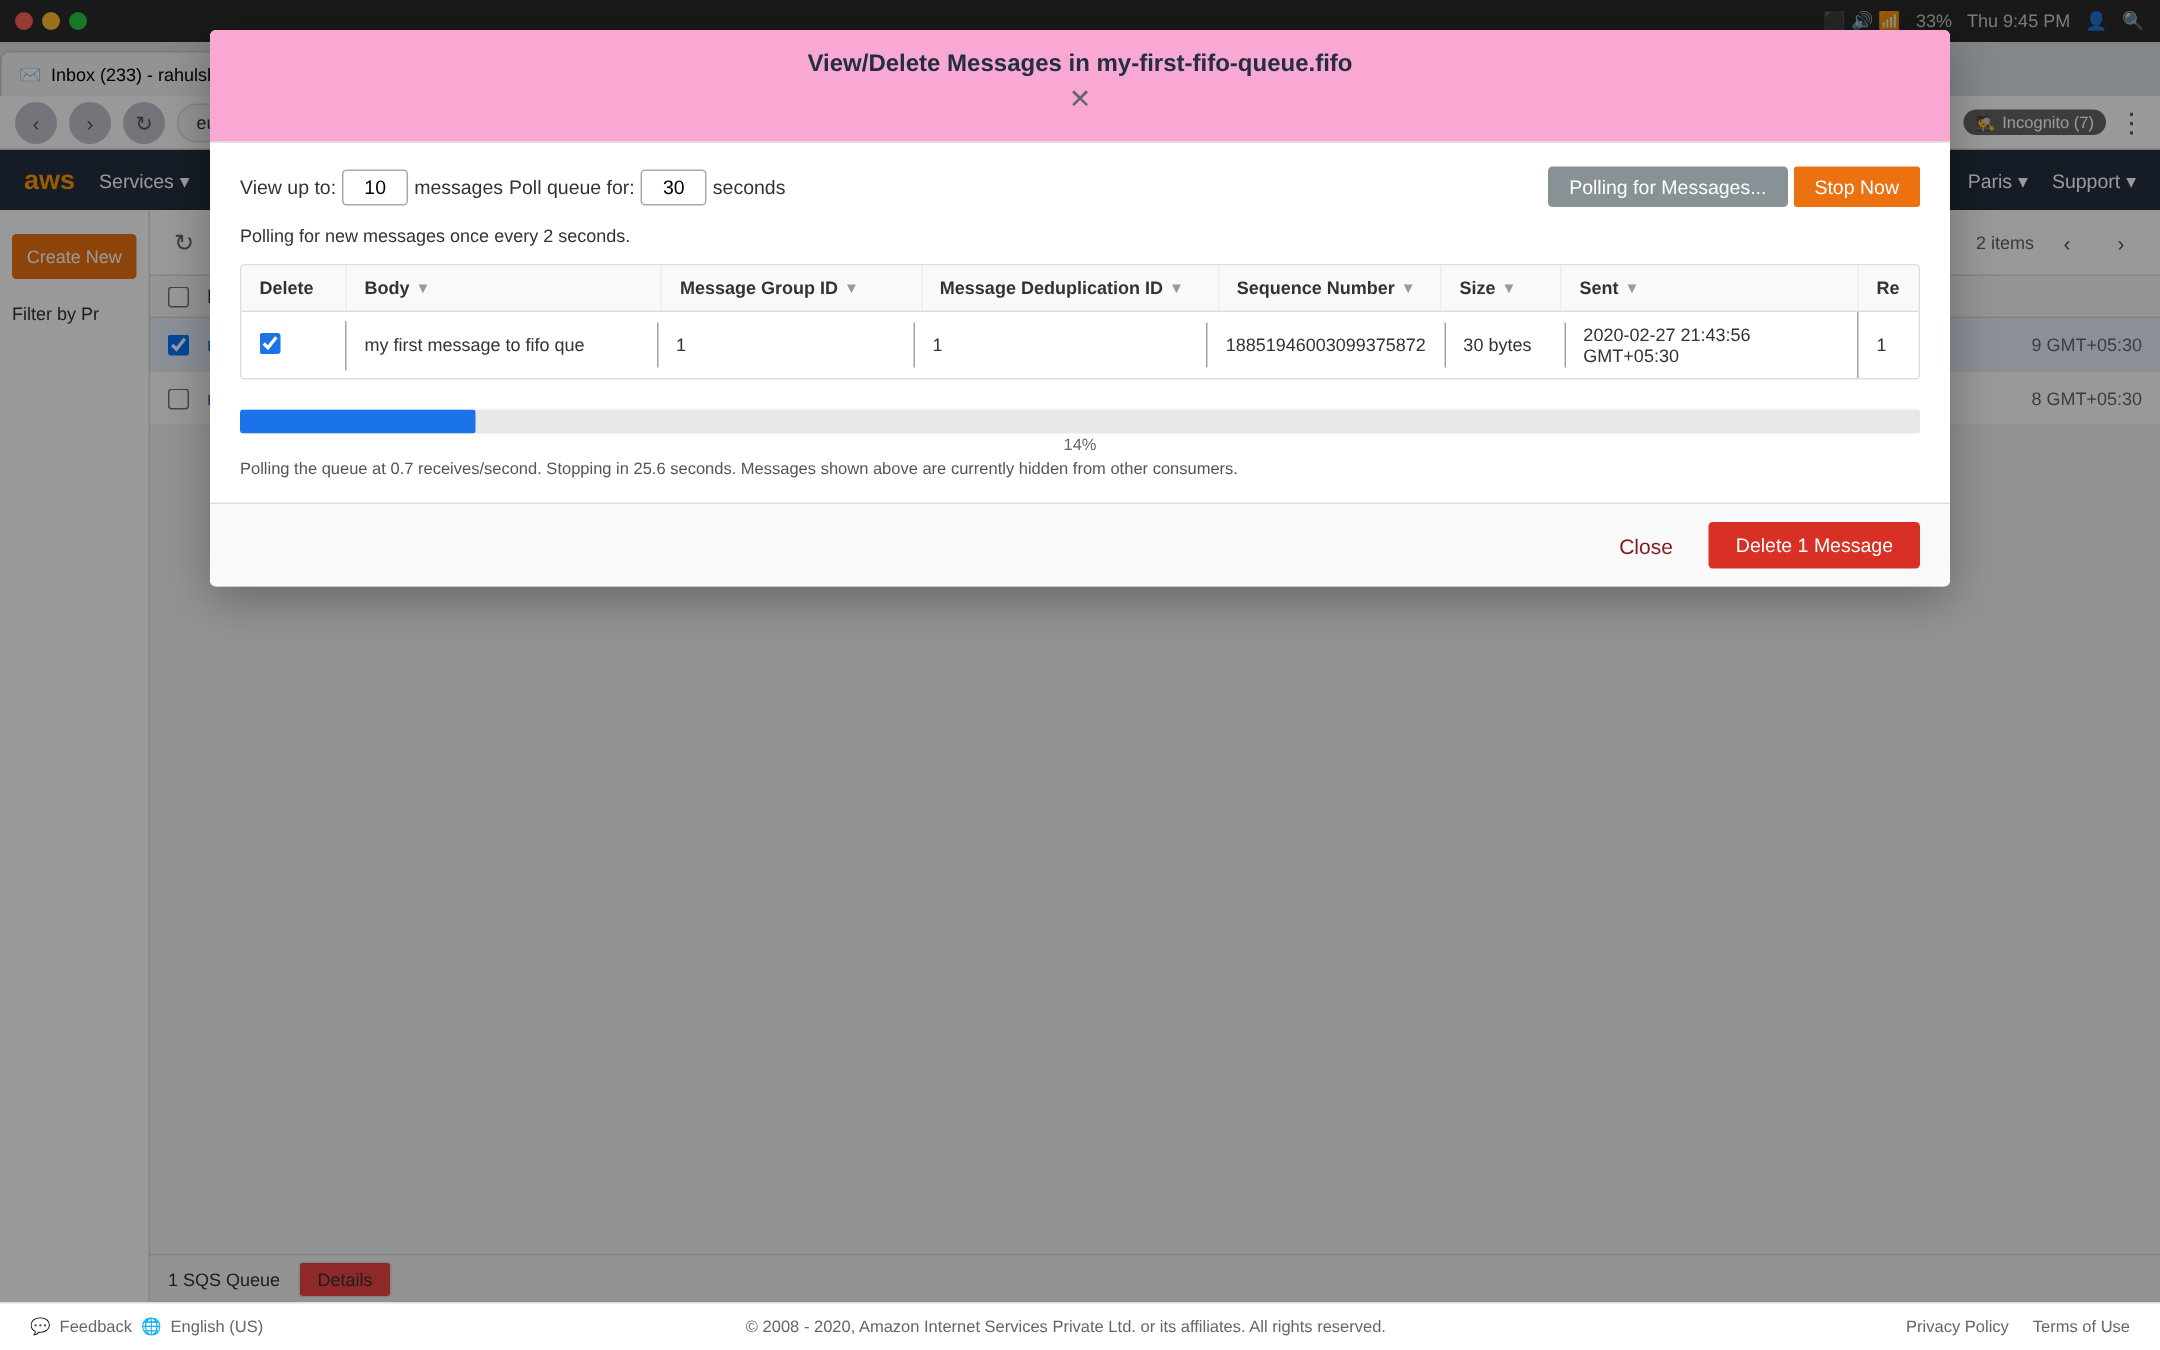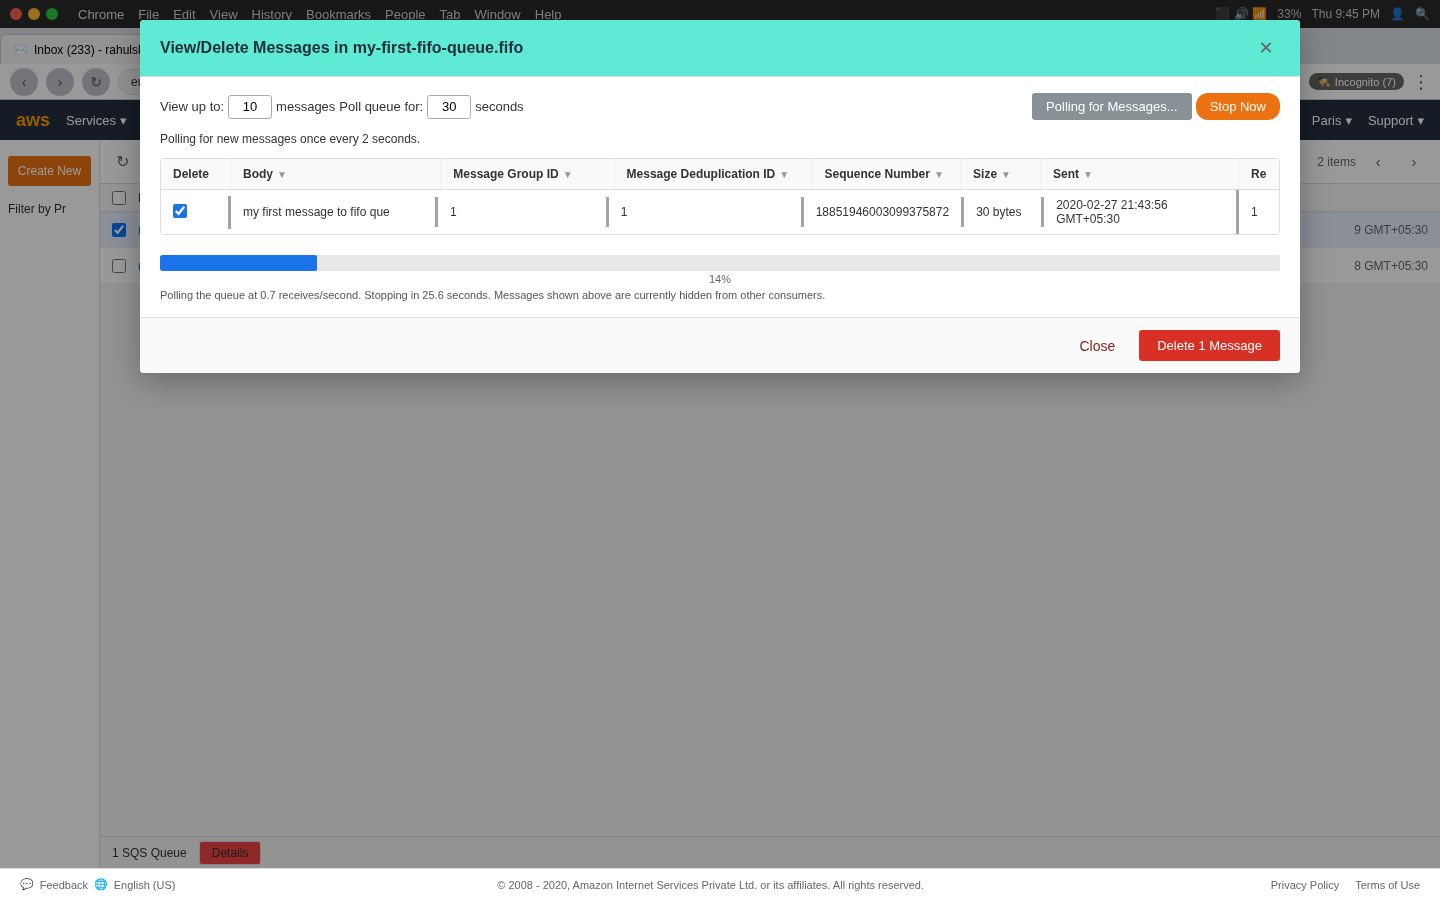--- a/index.html
+++ b/index.html
@@ -251,26 +251,27 @@
       background: #fff;
       border-radius: 4px;
       box-shadow: 0 8px 32px rgba(0,0,0,0.3);
       width: 1160px;
       max-height: 760px;
       display: flex;
       flex-direction: column;
       overflow: hidden;
     }
     .modal-header {
-      background: #5eead4;
+      background: #f9a8d4;
       border-bottom: 1px solid #ddd;
       padding: 14px 20px;
       display: flex;
       align-items: center;
       justify-content: space-between;
+      flex-direction: column;
     }
     .modal-title { font-size: 16px; font-weight: 600; color: #232f3e; }
     .modal-close {
       background: none; border: none; cursor: pointer;
       font-size: 18px; color: #666; width: 28px; height: 28px;
       display: flex; align-items: center; justify-content: center;
     }
     .modal-body { flex: 1; padding: 16px 20px; display: flex; flex-direction: column; gap: 12px; }
 
     
@@ -301,21 +302,21 @@
       padding: 6px 14px;
       border-radius: 3px;
       font-size: 13px;
       cursor: pointer;
     }
     .stop-btn {
       background: #ec7211;
       color: #fff;
       border: none;
       padding: 6px 14px;
-      border-radius: 12px;
+      border-radius: 2px;
       font-size: 13px;
       cursor: pointer;
       font-weight: 500;
     }
 
     
     .msg-table {
       border: 1px solid #ddd;
       border-radius: 3px;
       overflow: hidden;
@@ -353,21 +354,21 @@
       display: flex;
       align-items: center;
       border-bottom: 1px solid #f0f0f0;
       background: #fff;
     }
     .msg-row:last-child { border-bottom: none; }
     .msg-cell {
       padding: 8px 12px;
       font-size: 12px;
       color: #333;
-      border-right: 3px solid #a3a3a3;
+      border-right: 1px solid #a3a3a3;
     }
     .msg-cell:last-child { border-right: none; }
     .msg-checkbox-cell { width: 70px; }
     .msg-checkbox { width: 14px; height: 14px; accent-color: #1a73e8; }
     .msg-body-cell { flex: 1.5; }
     .msg-group-cell { flex: 1.2; }
     .msg-dedup-cell { flex: 1.4; }
     .msg-seq-cell { flex: 1; }
     .msg-size-cell { width: 80px; }
     .msg-sent-cell { flex: 1.4; }
@@ -453,32 +454,20 @@
     }
   </style>
 </head>
 <body>
 
 <div class="titlebar">
   <div class="titlebar-left">
     <div class="traffic-light tl-red"></div>
     <div class="traffic-light tl-yellow"></div>
     <div class="traffic-light tl-green"></div>
-  </div>
-  <div class="titlebar-menu">
-    <span>Chrome</span>
-    <span>File</span>
-    <span>Edit</span>
-    <span>View</span>
-    <span>History</span>
-    <span>Bookmarks</span>
-    <span>People</span>
-    <span>Tab</span>
-    <span>Window</span>
-    <span>Help</span>
   </div>
   <div class="titlebar-right">
     <span>⬛ 🔊 📶</span>
     <span>33%</span>
     <span>Thu 9:45 PM</span>
     <span>👤</span>
     <span>🔍</span>
   </div>
 </div>
 

